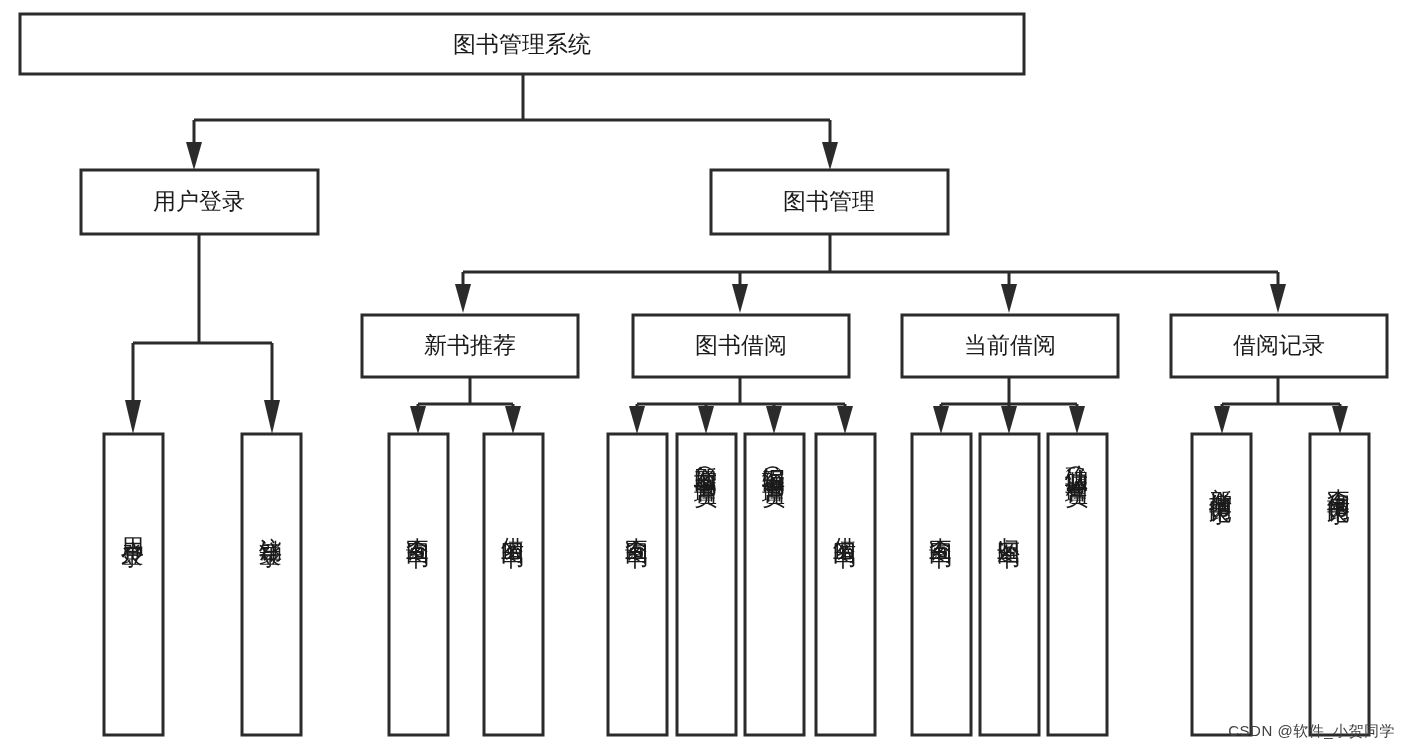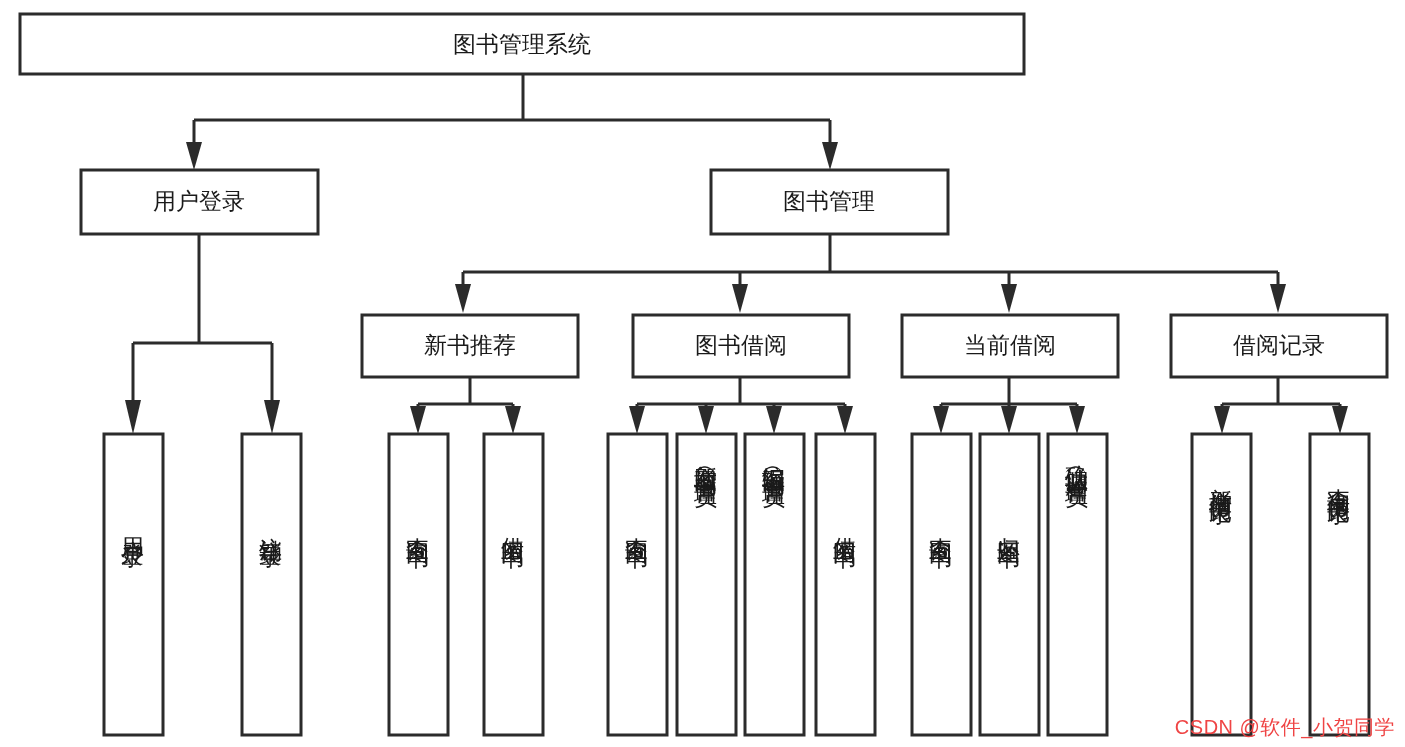--- a/index.html
+++ b/index.html
@@ -50,22 +50,22 @@
     writing-mode: vertical-rl;
     text-orientation: upright;
     glyph-orientation-vertical: 0;
     letter-spacing: 3px;
   }
   .watermark {
     position: absolute;
     right: 10px;
     bottom: 6px;
     font-family: "Liberation Sans", "DejaVu Sans", sans-serif;
-    font-size: 20px;
-    color: #ef4444;
+    font-size: 15px;
+    color: #404040;
     white-space: nowrap;
     letter-spacing: 0.5px;
   }
 </style>
 </head>
 <body>
 
 <svg id="diagram" viewBox="0 0 1405 747" xmlns="http://www.w3.org/2000/svg">
 
   <g>

